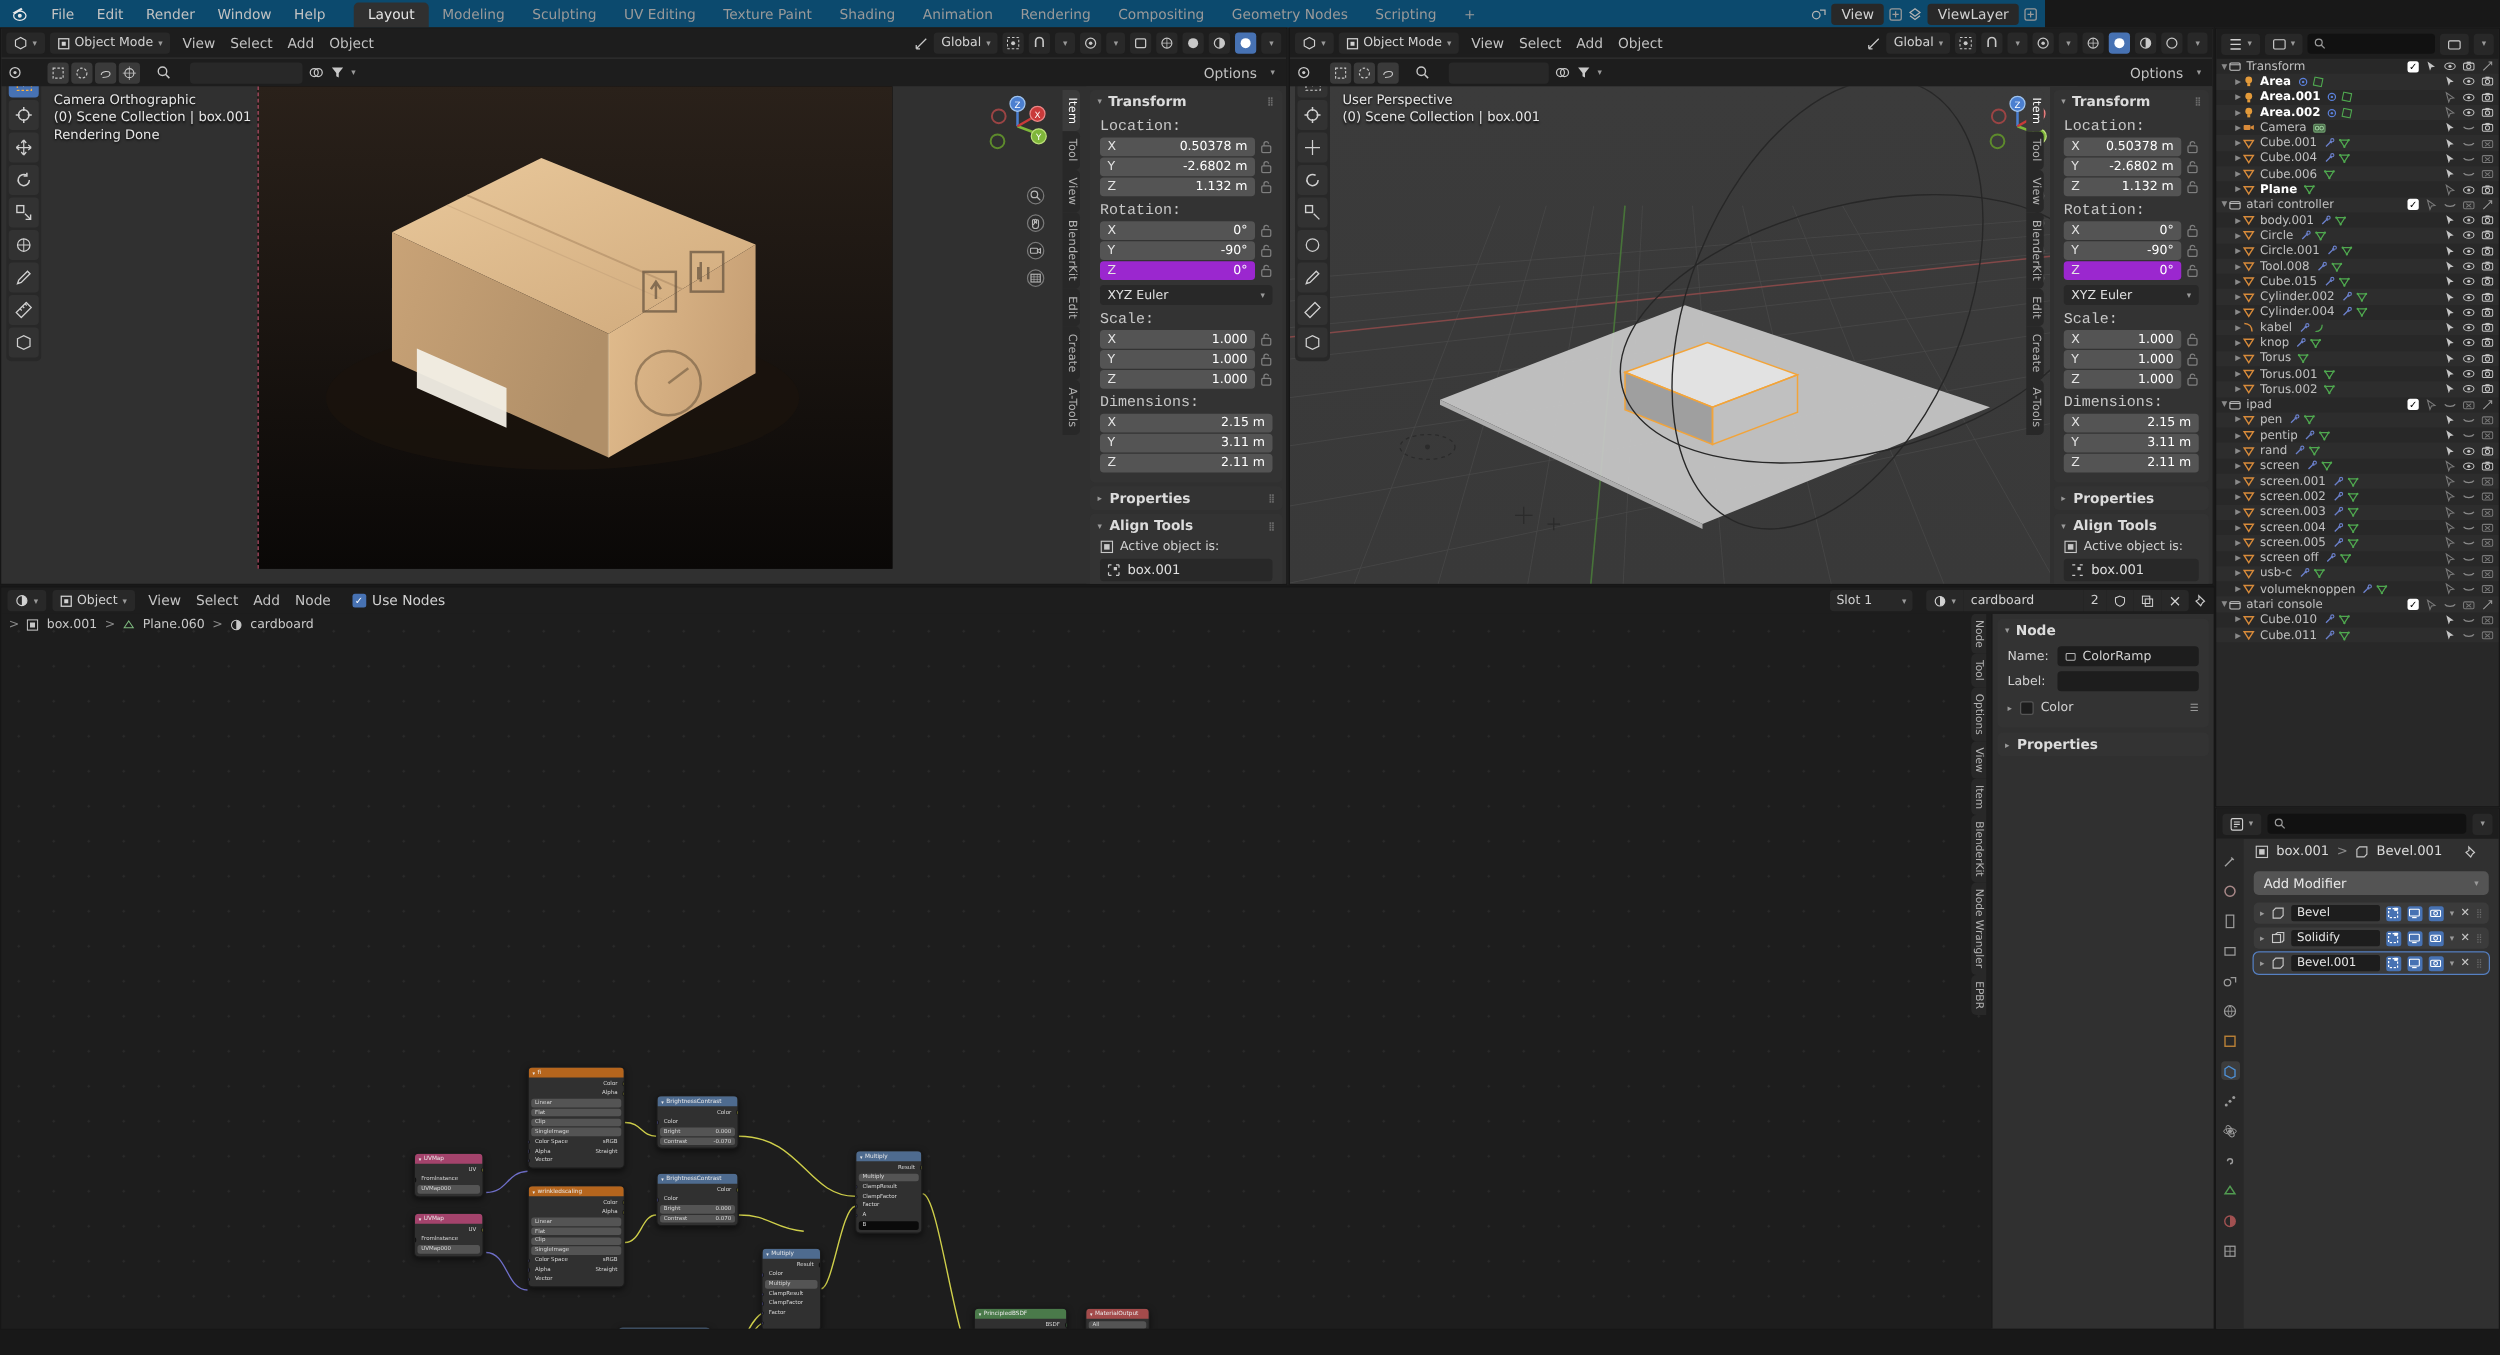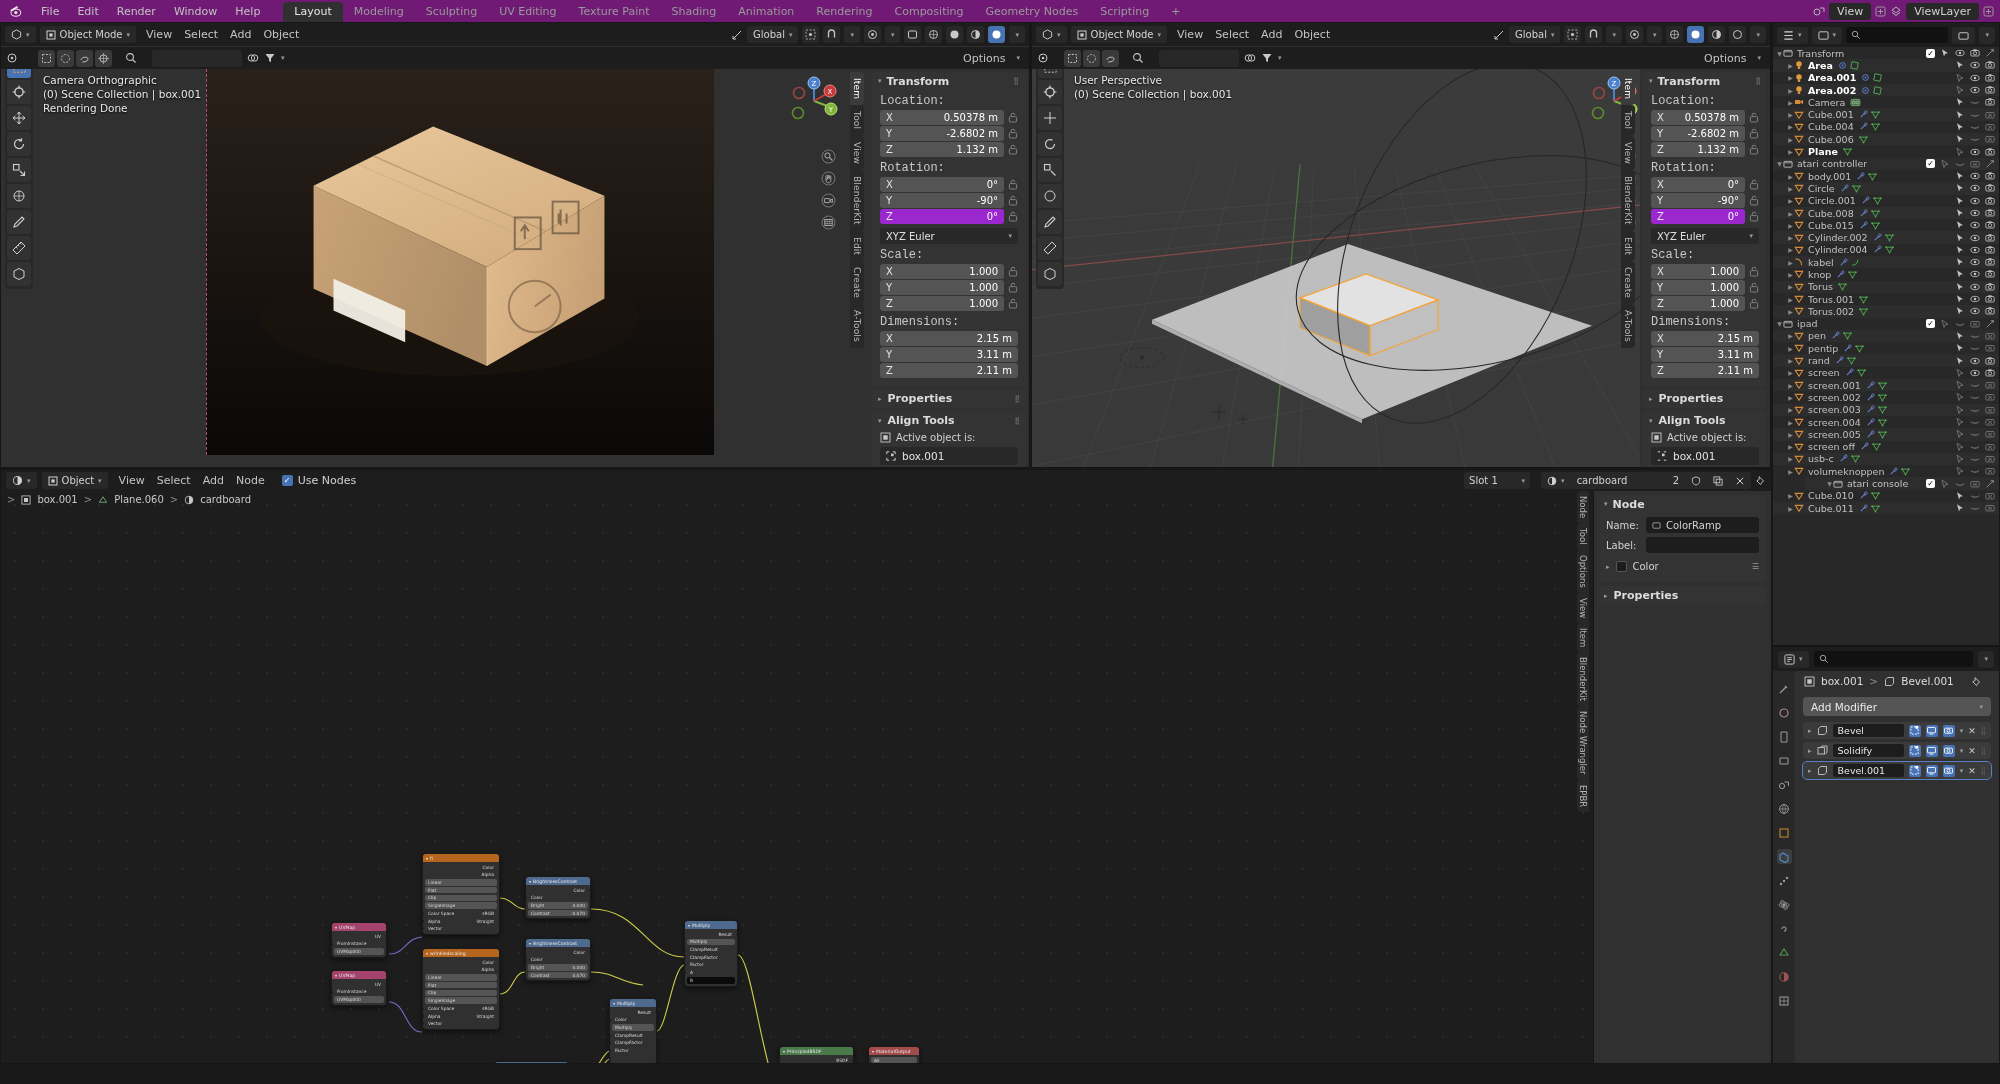--- a/index.html
+++ b/index.html
@@ -6,21 +6,21 @@
   html,body{ background:#1d1d1d; }
   body{
     width:2000px; height:1084px; overflow:hidden;
     font-family:"DejaVu Sans", sans-serif;
     font-size:11px; color:#d2d2d2;
     -webkit-font-smoothing:antialiased;
   }
   .app{ position:relative; width:2000px; height:1084px; background:#181818; }
 
   
-  .topbar{ position:absolute; left:0; top:0; width:2000px; height:22px; background:#701a75;
+  .topbar{ position:absolute; left:0; top:0; width:1636px; height:22px; background:#0c4a6e;
            display:flex; align-items:center; padding-left:6px; gap:0; }
   .blender-logo{ width:20px; height:16px; display:flex; align-items:center; justify-content:center; margin-right:6px;}
   .menu-item{ padding:2px 9px; color:#c3c3c3; font-size:11px; white-space:nowrap; border-radius:3px; cursor:default;}
   .ws-tabs{ display:flex; align-items:flex-end; height:22px; margin-left:14px; }
   .ws-tab{ padding:3px 11px 4px; font-size:11px; color:#9a9a9a; white-space:nowrap; border-radius:4px 4px 0 0; }
   .ws-tab.active{ background:#303030; color:#e6e6e6; }
   .topbar-right{ position:absolute; right:6px; top:0; height:22px; display:flex; align-items:center; gap:4px;}
   .scene-chip{ display:flex; align-items:center; gap:4px; background:#282828; border-radius:3px; padding:2px 8px; height:17px;}
 
   
@@ -1714,21 +1714,21 @@
             </span>
           </div>
         </div>
         <div class="ol-row zebra" style="padding-left: 14px;">
           <span class="tri">▶</span>
           <span class="ico" style="margin-right: 4px;">
             <svg width="10" height="10" viewBox="0 0 11 11">
               <path d="M1.4 2.6h8.2L5.5 9z" fill="none" stroke="#d78a3a" stroke-width="1.2"></path>
             </svg>
           </span>
-          <span class="ol-name">Cube.008</span>
+          <span class="ol-name">Tool.008</span>
           <span class="ol-dis">
             <span class="ico">
               <svg width="9" height="9" viewBox="0 0 10 10">
                 <path d="M2 8l4-4M5.4 3l1.8 1.8" stroke="#6a7fc9" stroke-width="1.2" fill="none"></path>
                 <circle cx="7.6" cy="2.4" r="1.4" fill="none" stroke="#6a7fc9" stroke-width="1"></circle>
               </svg>
             </span>
             <span class="ico">
               <svg width="9" height="9" viewBox="0 0 10 10">
                 <path d="M1.2 2.4h7.6L5 8.4z" fill="none" stroke="#4fa84f" stroke-width="1.1"></path>
@@ -2645,21 +2645,21 @@
               </svg>
             </span>
             <span class="ico">
               <svg width="10" height="10" viewBox="0 0 12 12">
                 <rect x="1" y="3" width="10" height="6.6" rx="1.2" fill="none" stroke="#7a7a7a" stroke-width="1"></rect>
                 <path d="M3.6 4.6 8.4 8.2M8.4 4.6 3.6 8.2" stroke="#7a7a7a" stroke-width="1"></path>
               </svg>
             </span>
           </div>
         </div>
-        <div class="ol-row zebra" style="padding-left: 21px; margin-left: 32px;">
+        <div class="ol-row zebra" style="padding-left: 3px;">
           <span class="tri">▼</span>
           <span class="ico" style="margin-right: 4px;">
             <svg width="10" height="10" viewBox="0 0 11 11">
               <rect x="1" y="2.6" width="9" height="6.4" rx="1" fill="none" stroke="#c8c8c8" stroke-width=".9"></rect>
               <path d="M1 4.2h9" stroke="#c8c8c8" stroke-width=".8"></path>
             </svg>
           </span>
           <span class="ol-name">atari console</span>
           <div class="ol-icons">
             <span class="chk">✓</span>

